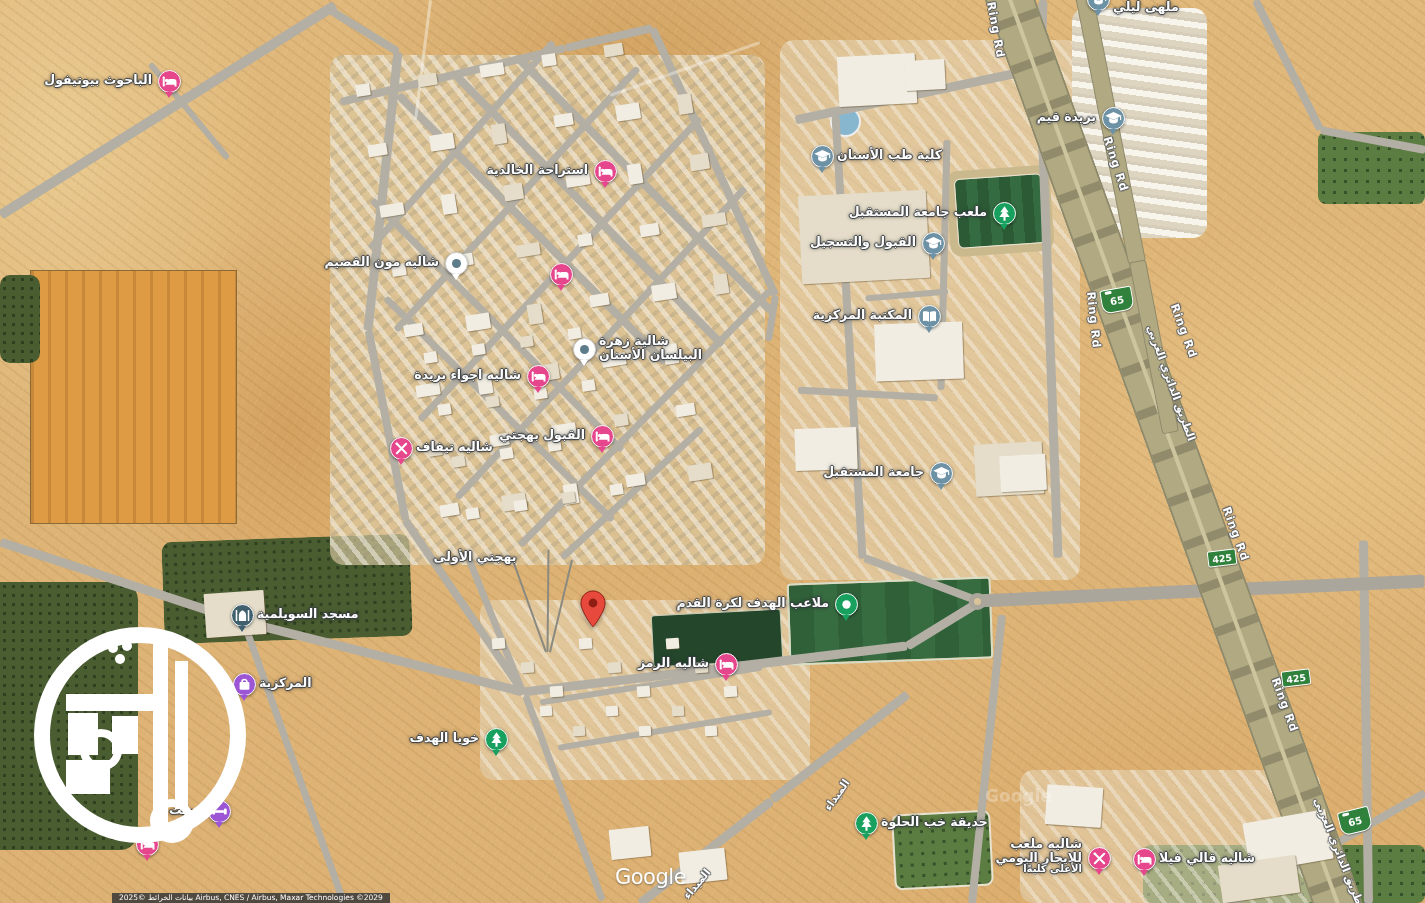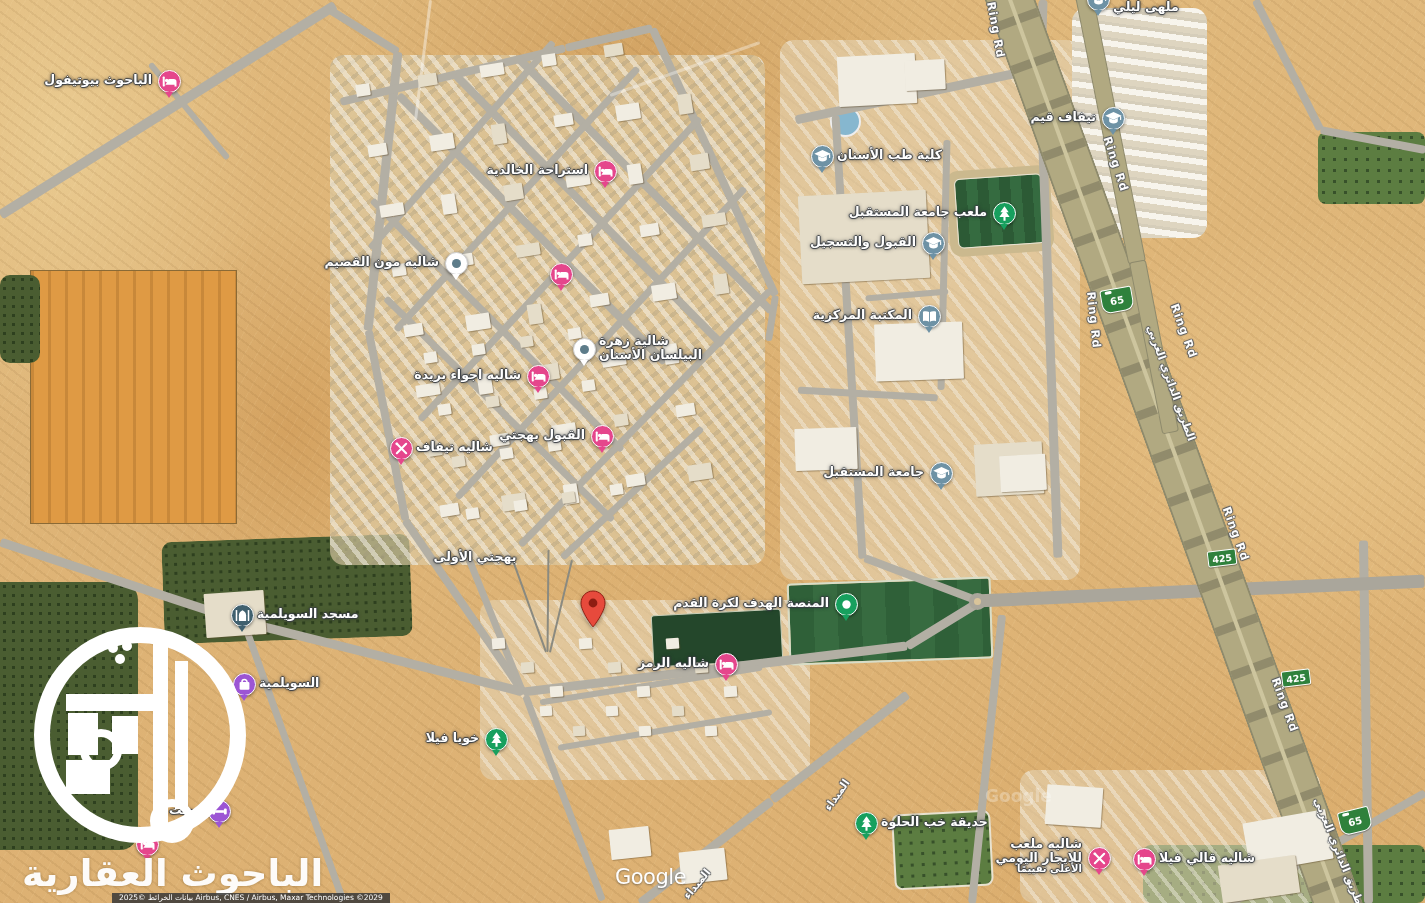--- a/index.html
+++ b/index.html
@@ -385,47 +385,47 @@
       </div>
       <div class="mk" style="left: 243px; top: 683px;">
         <div class="pin shop" style="background: rgb(156, 85, 212);">
           <svg viewBox="0 0 18 18">
             <rect x="4.8" y="6.8" width="8.4" height="6.6" rx="1" fill="#fff"></rect>
             <path d="M6.8 7a2.2 2.2 0 0 1 4.4 0" fill="none" stroke="#fff" stroke-width="1.3"></path>
           </svg>
           <span class="tail" style="border-top-color:#9c55d4"></span>
         </div>
         <div class="mlab right">
-          <div>السويلمية</div>
+          <div>المركزية</div>
         </div>
       </div>
       <div class="mk" style="left: 495px; top: 738px;">
         <div class="pin tree" style="background: rgb(23, 160, 94);">
           <svg viewBox="0 0 18 18">
             <g fill="#fff">
               <path d="M9 2.8 12.6 8H5.4z"></path>
               <path d="M9 5.6 13.4 12H4.6z"></path>
               <rect x="8.1" y="12" width="1.8" height="3.2"></rect>
             </g>
           </svg>
           <span class="tail" style="border-top-color:#17a05e"></span>
         </div>
         <div class="mlab left">
-          <div>خويا فيلا</div>
+          <div>خويا الهدف</div>
         </div>
       </div>
       <div class="mk" style="left: 845px; top: 603px;">
         <div class="pin dot" style="background: rgb(23, 160, 94);">
           <svg viewBox="0 0 18 18">
             <circle cx="9" cy="9" r="3.6" fill="#fff"></circle>
           </svg>
           <span class="tail" style="border-top-color:#17a05e"></span>
         </div>
         <div class="mlab left">
-          <div>المنصة الهدف لكرة القدم</div>
+          <div>ملاعب الهدف لكرة القدم</div>
         </div>
       </div>
       <div class="mk" style="left: 725px; top: 663px;">
         <div class="pin bed" style="background: rgb(229, 70, 140);">
           <svg viewBox="0 0 18 18">
             <g fill="#fff">
               <rect x="3.2" y="4.8" width="1.7" height="8.4" rx=".6"></rect>
               <circle cx="6.6" cy="8.2" r="1.5"></circle>
               <path d="M8.3 6.9h4.4A2.3 2.3 0 0 1 15 9.2v4h-1.7v-1.5H4.8v1.5"></path>
             </g>
@@ -457,21 +457,21 @@
             <g stroke="#fff" stroke-width="1.8" stroke-linecap="round" fill="none">
               <path d="M5 5l8 8M13 5l-8 8"></path>
             </g>
             <circle cx="5" cy="5" r="1.2" fill="#fff"></circle>
           </svg>
           <span class="tail" style="border-top-color:#e5468c"></span>
         </div>
         <div class="mlab left">
           <div>شاليه ملعب</div>
           <div>للايجار اليومي</div>
-          <div class="small">الأعلى تقييمًا</div>
+          <div class="small">الأعلى كليةًا</div>
         </div>
       </div>
       <div class="mk" style="left: 1143px; top: 858px;">
         <div class="pin bed" style="background: rgb(229, 70, 140);">
           <svg viewBox="0 0 18 18">
             <g fill="#fff">
               <rect x="3.2" y="4.8" width="1.7" height="8.4" rx=".6"></rect>
               <circle cx="6.6" cy="8.2" r="1.5"></circle>
               <path d="M8.3 6.9h4.4A2.3 2.3 0 0 1 15 9.2v4h-1.7v-1.5H4.8v1.5"></path>
             </g>
@@ -487,21 +487,21 @@
           <svg viewBox="0 0 18 18">
             <g fill="#fff">
               <path d="M9 3.4 16 6.7 9 10 2 6.7z"></path>
               <path d="M5.3 8.6v2.8c0 1 1.7 1.9 3.7 1.9s3.7-.9 3.7-1.9V8.6L9 10.3z"></path>
               <rect x="14.6" y="6.9" width="1" height="3.4" rx=".5"></rect>
             </g>
           </svg>
           <span class="tail" style="border-top-color:#6e92a5"></span>
         </div>
         <div class="mlab left">
-          <div>تيفاف قيم</div>
+          <div>بريدة قيم</div>
         </div>
       </div>
       <div class="mk" style="left: 821px; top: 155px;">
         <div class="pin grad" style="background: rgb(110, 146, 165);">
           <svg viewBox="0 0 18 18">
             <g fill="#fff">
               <path d="M9 3.4 16 6.7 9 10 2 6.7z"></path>
               <path d="M5.3 8.6v2.8c0 1 1.7 1.9 3.7 1.9s3.7-.9 3.7-1.9V8.6L9 10.3z"></path>
               <rect x="14.6" y="6.9" width="1" height="3.4" rx=".5"></rect>
             </g>
@@ -639,18 +639,17 @@
     <div class="w" style="left:32px;top:67px;width:88px;height:17px;"></div>
     <div class="w" style="left:34px;top:86px;width:30px;height:42px;"></div>
     <div class="w" style="left:78px;top:89px;width:26px;height:38px;"></div>
     <div class="w" style="left:32px;top:133px;width:44px;height:34px;"></div>
     <div class="wc" style="left:46px;top:102px;width:26px;height:26px;"></div>
     <div class="wc" style="left:116px;top:172px;width:28px;height:28px;"></div>
     <div class="wd" style="left:74px;top:16px;"></div>
     <div class="wd" style="left:88px;top:14px;"></div>
     <div class="wd" style="left:81px;top:27px;"></div>
   </div>
-  <div id="wm-brand">الباحوث العقارية</div>
 
   <div id="glogo-faint">Google</div>
   <div id="glogo">Google</div>
   <div id="attrib">بيانات الخرائط ©2025 Airbus, CNES / Airbus, Maxar Technologies ©2029</div>
 </div>
 
 </body></html>

